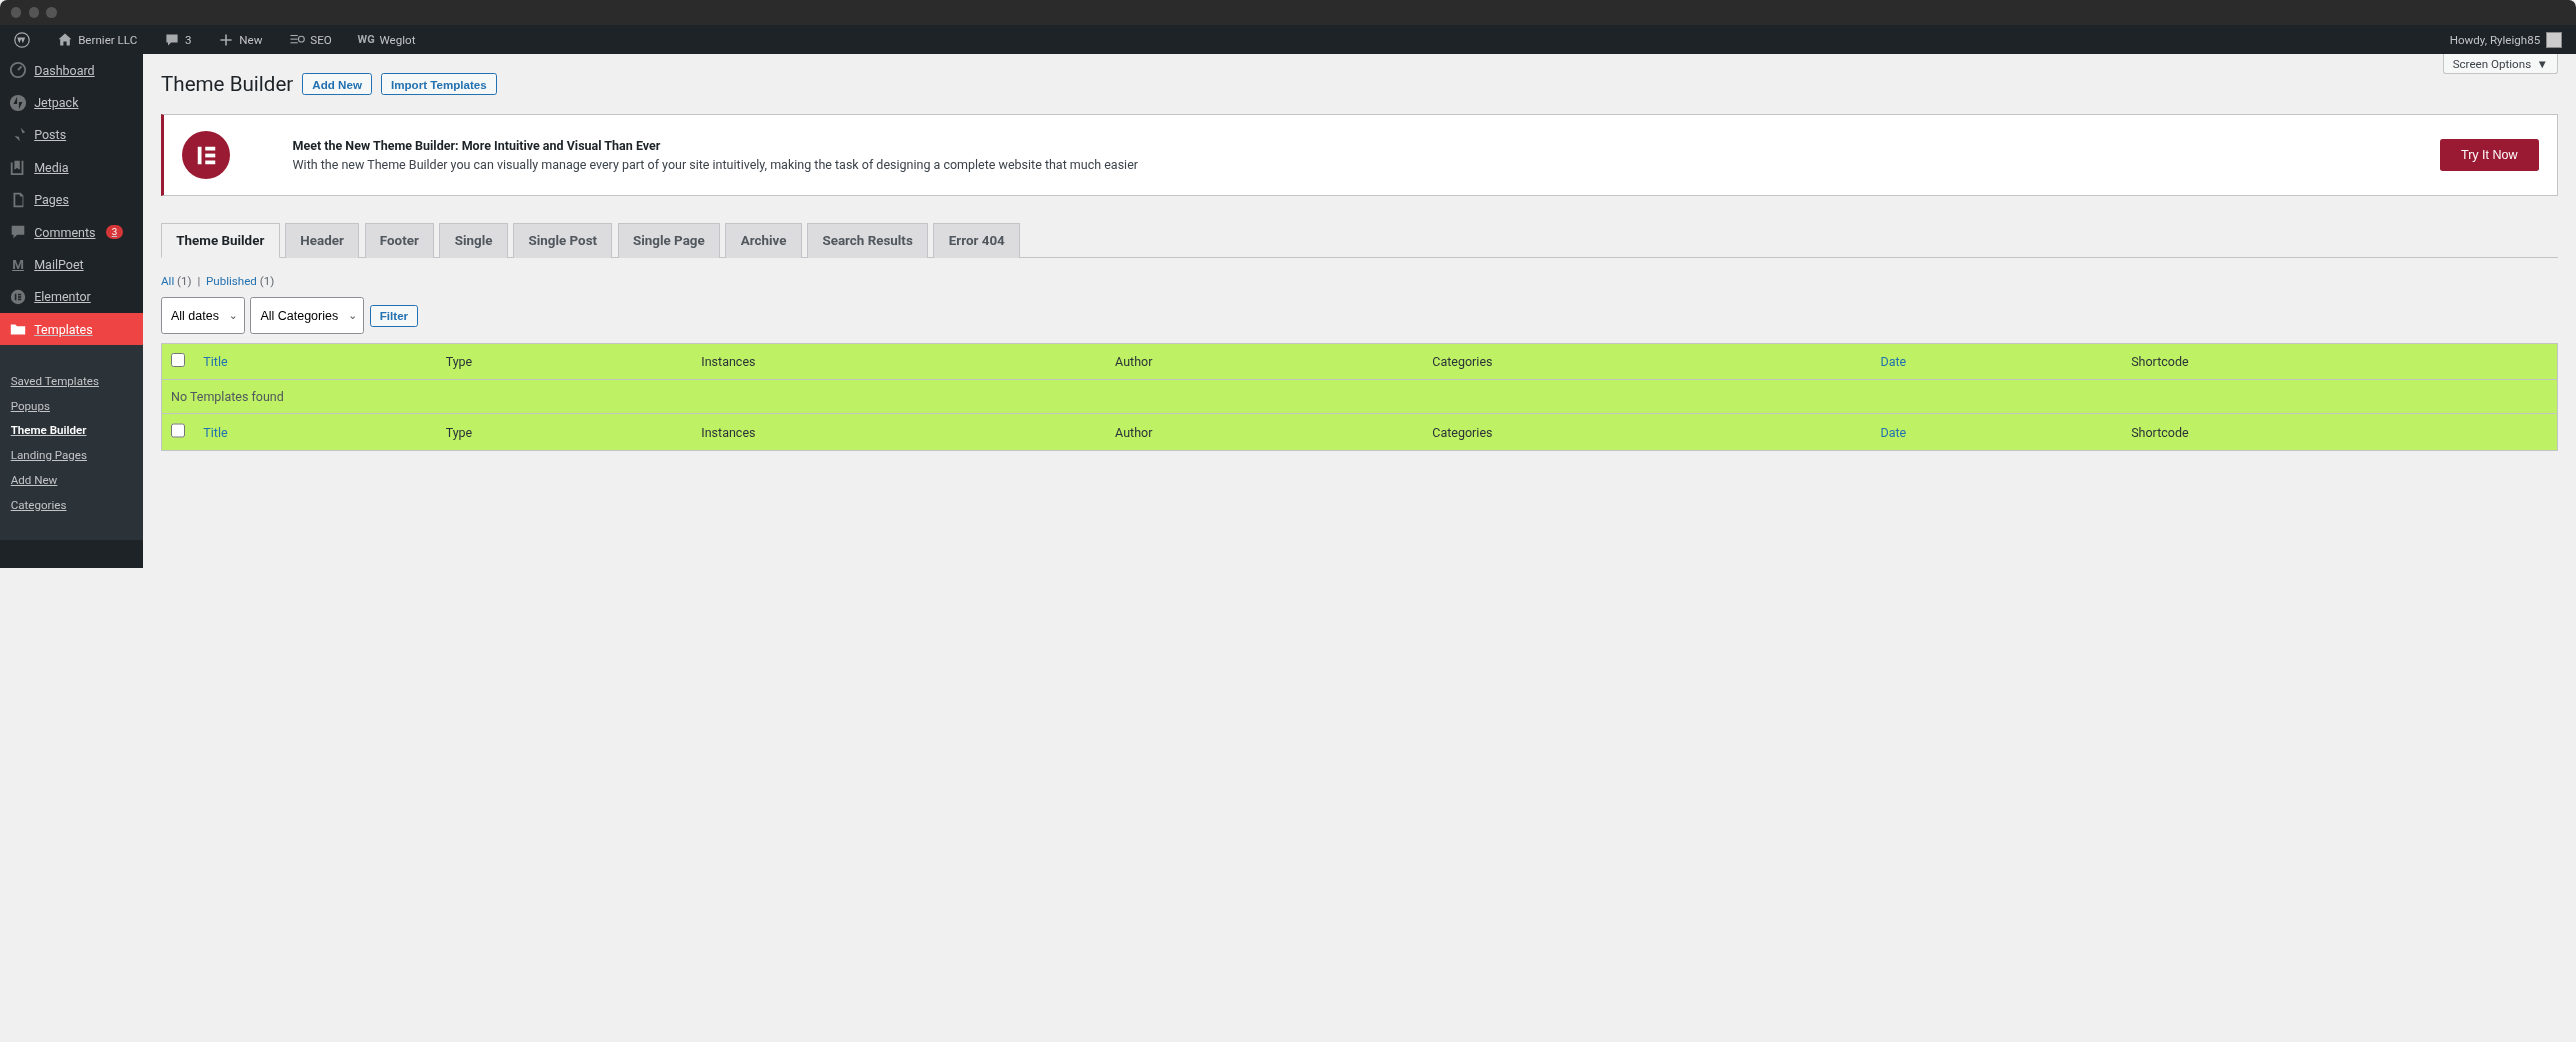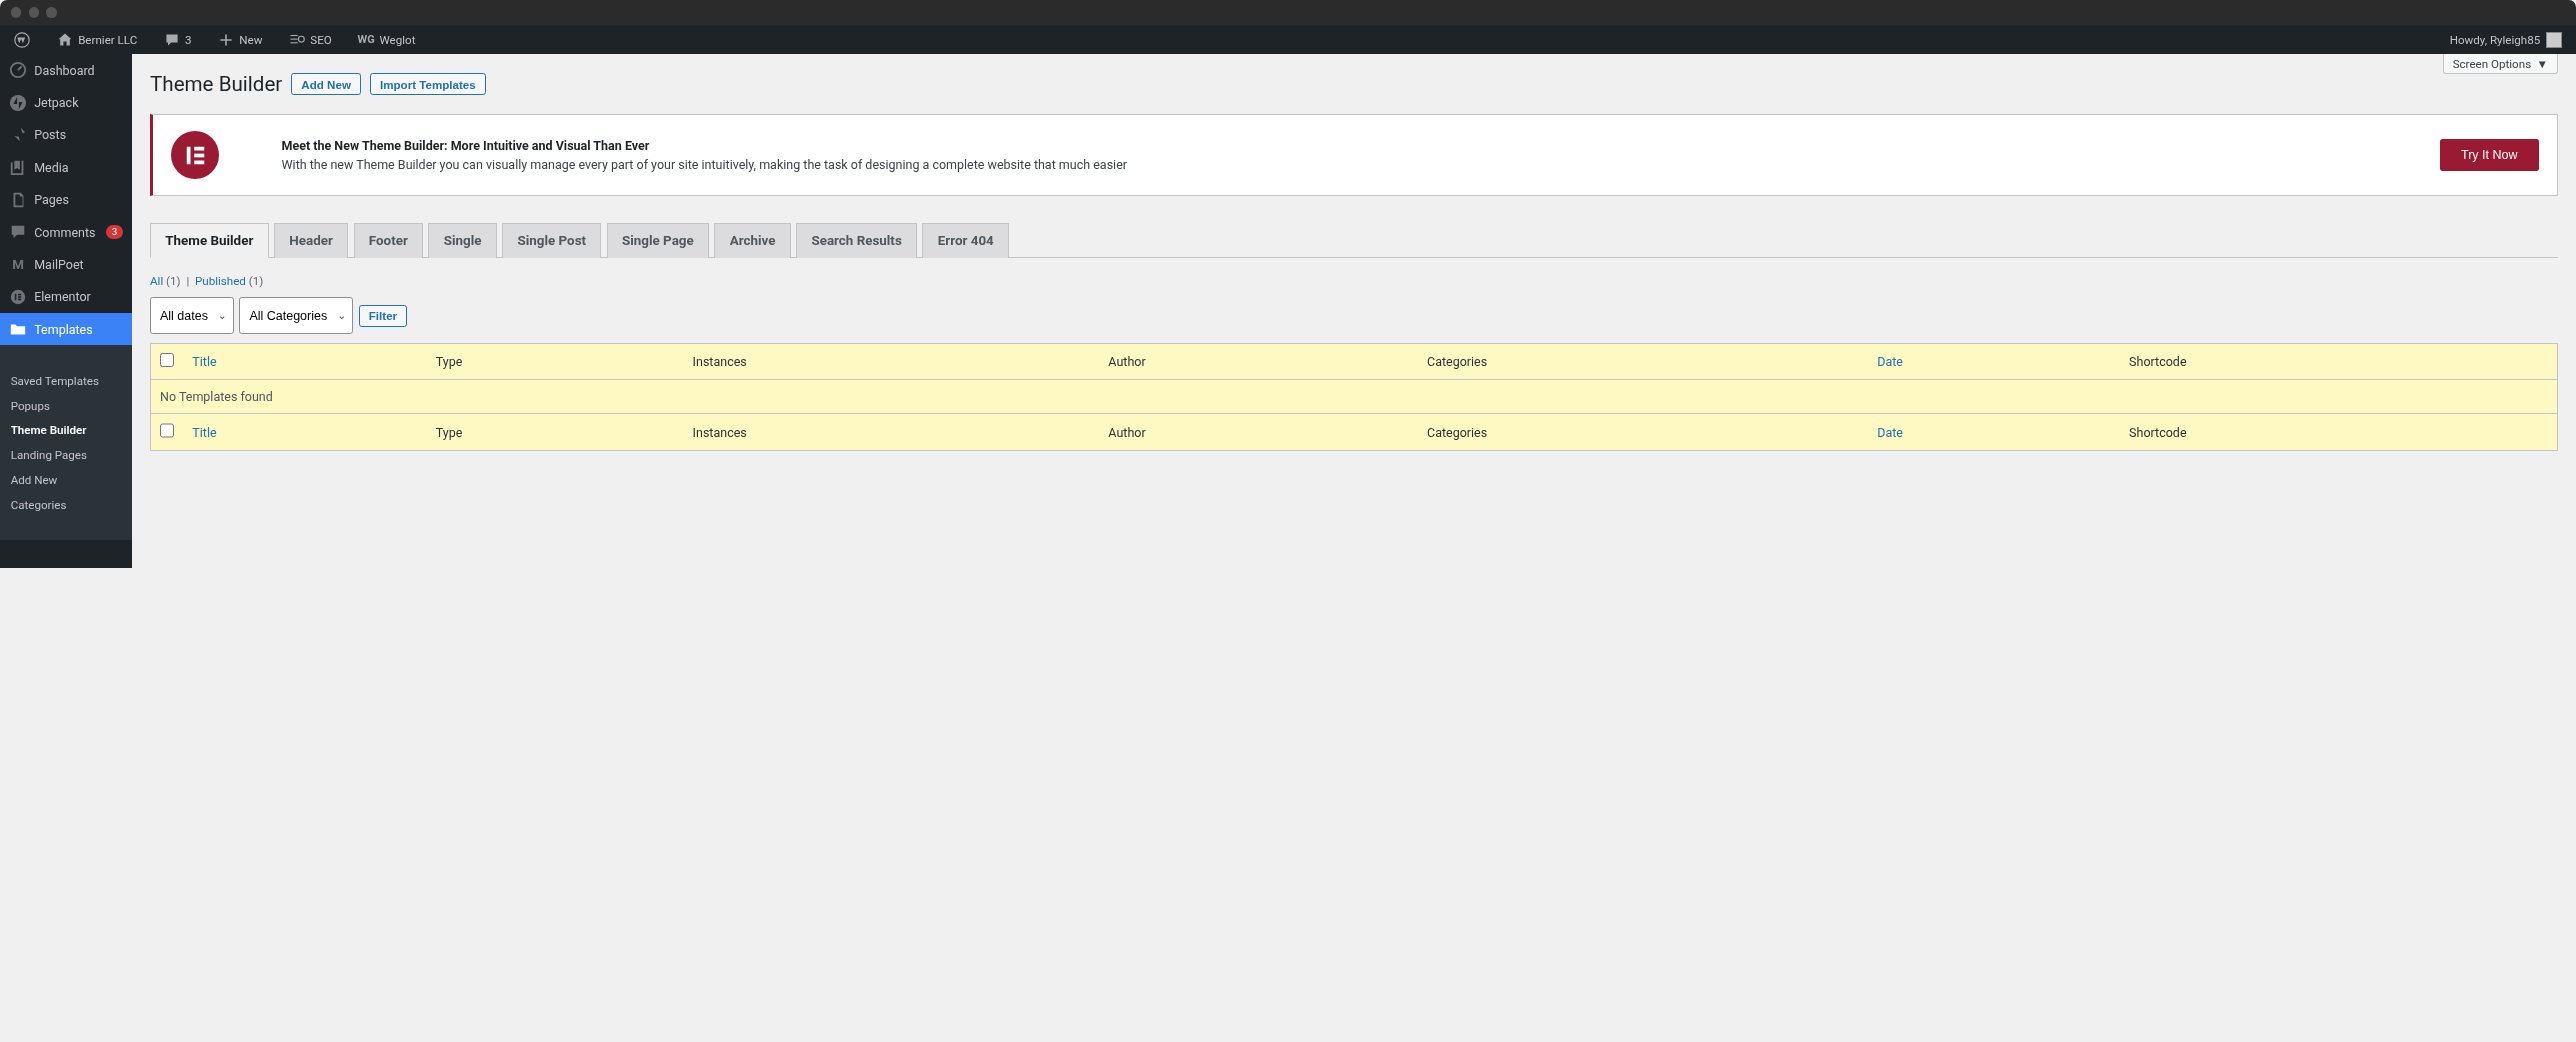--- a/index.html
+++ b/index.html
@@ -10,23 +10,23 @@
 
 .admin-bar { background: #1d2327; color: #c3c4c7; height: 29px; display: flex; align-items: center; padding: 0 7.2px; font-size: 11.6px; }
 .admin-bar .left { display: flex; align-items: center; gap: 12px; }
 .admin-bar .right { margin-left: auto; display: flex; align-items: center; gap: 7.2px; }
 .ab-item { display: flex; align-items: center; gap: 5.4px; padding: 0 7.2px; height: 29px; color: #c3c4c7; cursor: pointer; }
 .ab-icon { width: 16px; height: 16px; display: inline-flex; align-items: center; justify-content: center; }
 .avatar { width: 16px; height: 16px; background: #ccc; border: 0.9px solid #888; }
 
 .layout { display: flex; min-height: 514px; }
 
-.sidebar { width: 132px; background: #1d2327; color: #c3c4c7; font-size: 12.5px; flex-shrink: 0; }
+.sidebar { width: 143px; background: #1d2327; color: #c3c4c7; font-size: 12.5px; flex-shrink: 0; text-decoration: underline; }
 .menu-item { display: flex; align-items: center; gap: 7.2px; padding: 7.2px 9px; cursor: pointer; color: #c3c4c7; position: relative; }
-.menu-item.current { background: #3b82f6; color: #fff; }
+.menu-item.current { background: #ef4444; color: #fff; }
 .menu-item .m-icon { width: 18px; height: 18px; display: inline-flex; align-items: center; justify-content: center; opacity: 0.6; }
 .menu-item.current .m-icon { opacity: 1; }
 .menu-item .arrow-pointer { position: absolute; right: -7.2px; top: 50%; transform: translateY(-50%); width: 0; height: 0; border-top: 7.2px solid transparent; border-bottom: 7.2px solid transparent; border-right: 7.2px solid #f0f0f1; }
 .count-badge { background: #d63638; color: #fff; border-radius: 8px; padding: 0 5.4px; font-size: 9.8px; line-height: 14.3px; margin-left: 3.6px; }
 .submenu { background: #2c3338; padding: 23px 0; }
 .submenu-item { padding: 5.4px 10.7px; cursor: pointer; color: #c3c4c7; font-size: 11.6px; }
 .submenu-item.current { color: #fff; font-weight: 600; }
 
 .content { flex: 1; padding: 0 18px 18px 18px; position: relative; }
 
@@ -48,21 +48,21 @@
 .tab.active { background: #f0f0f1; color: #1d2327; border-bottom: 0.9px solid #f0f0f1; }
 
 .subsubsub { font-size: 11.6px; margin-bottom: 9px; color: #646970; }
 .subsubsub a { color: #2271b1; text-decoration: none; }
 
 .tablenav { display: flex; gap: 5.4px; align-items: center; margin-bottom: 9px; }
 .select-wrap { position: relative; display: inline-flex; align-items: center; }
 .select-wrap select { appearance: none; background: #fff; border: 0.9px solid #8c8f94; padding: 3.6px 25px 3.6px 9px; font-size: 12.5px; border-radius: 2.7px; height: 37px; cursor: pointer; }
 .select-wrap .chev { position: absolute; right: 7.2px; pointer-events: none; font-size: 10.7px; color: #50575e; }
 
-.wp-table { width: 100%; border: 0.9px solid #c3c4c7; background: #fef9c3; border-collapse: collapse; }
+.wp-table { width: 100%; border: 0.9px solid #c3c4c7; background: #bef264; border-collapse: collapse; }
 .wp-table th, .wp-table td { text-align: left; padding: 9px; font-size: 12.5px; }
 .wp-table thead th, .wp-table tfoot th { font-weight: 400; color: #2c3338; }
 .wp-table thead th.sortable, .wp-table tfoot th.sortable { color: #2271b1; cursor: pointer; }
 .wp-table .check-col { width: 27px; }
 .wp-table tbody td { color: #50575e; border-top: 0.9px solid #c3c4c7; border-bottom: 0.9px solid #c3c4c7; }
 .wp-table tfoot th { border-top: 0.9px solid #c3c4c7; }
 input[type=checkbox] { width: 14.3px; height: 14.3px; cursor: pointer; }
 
 svg { display: block; }
 </style>

